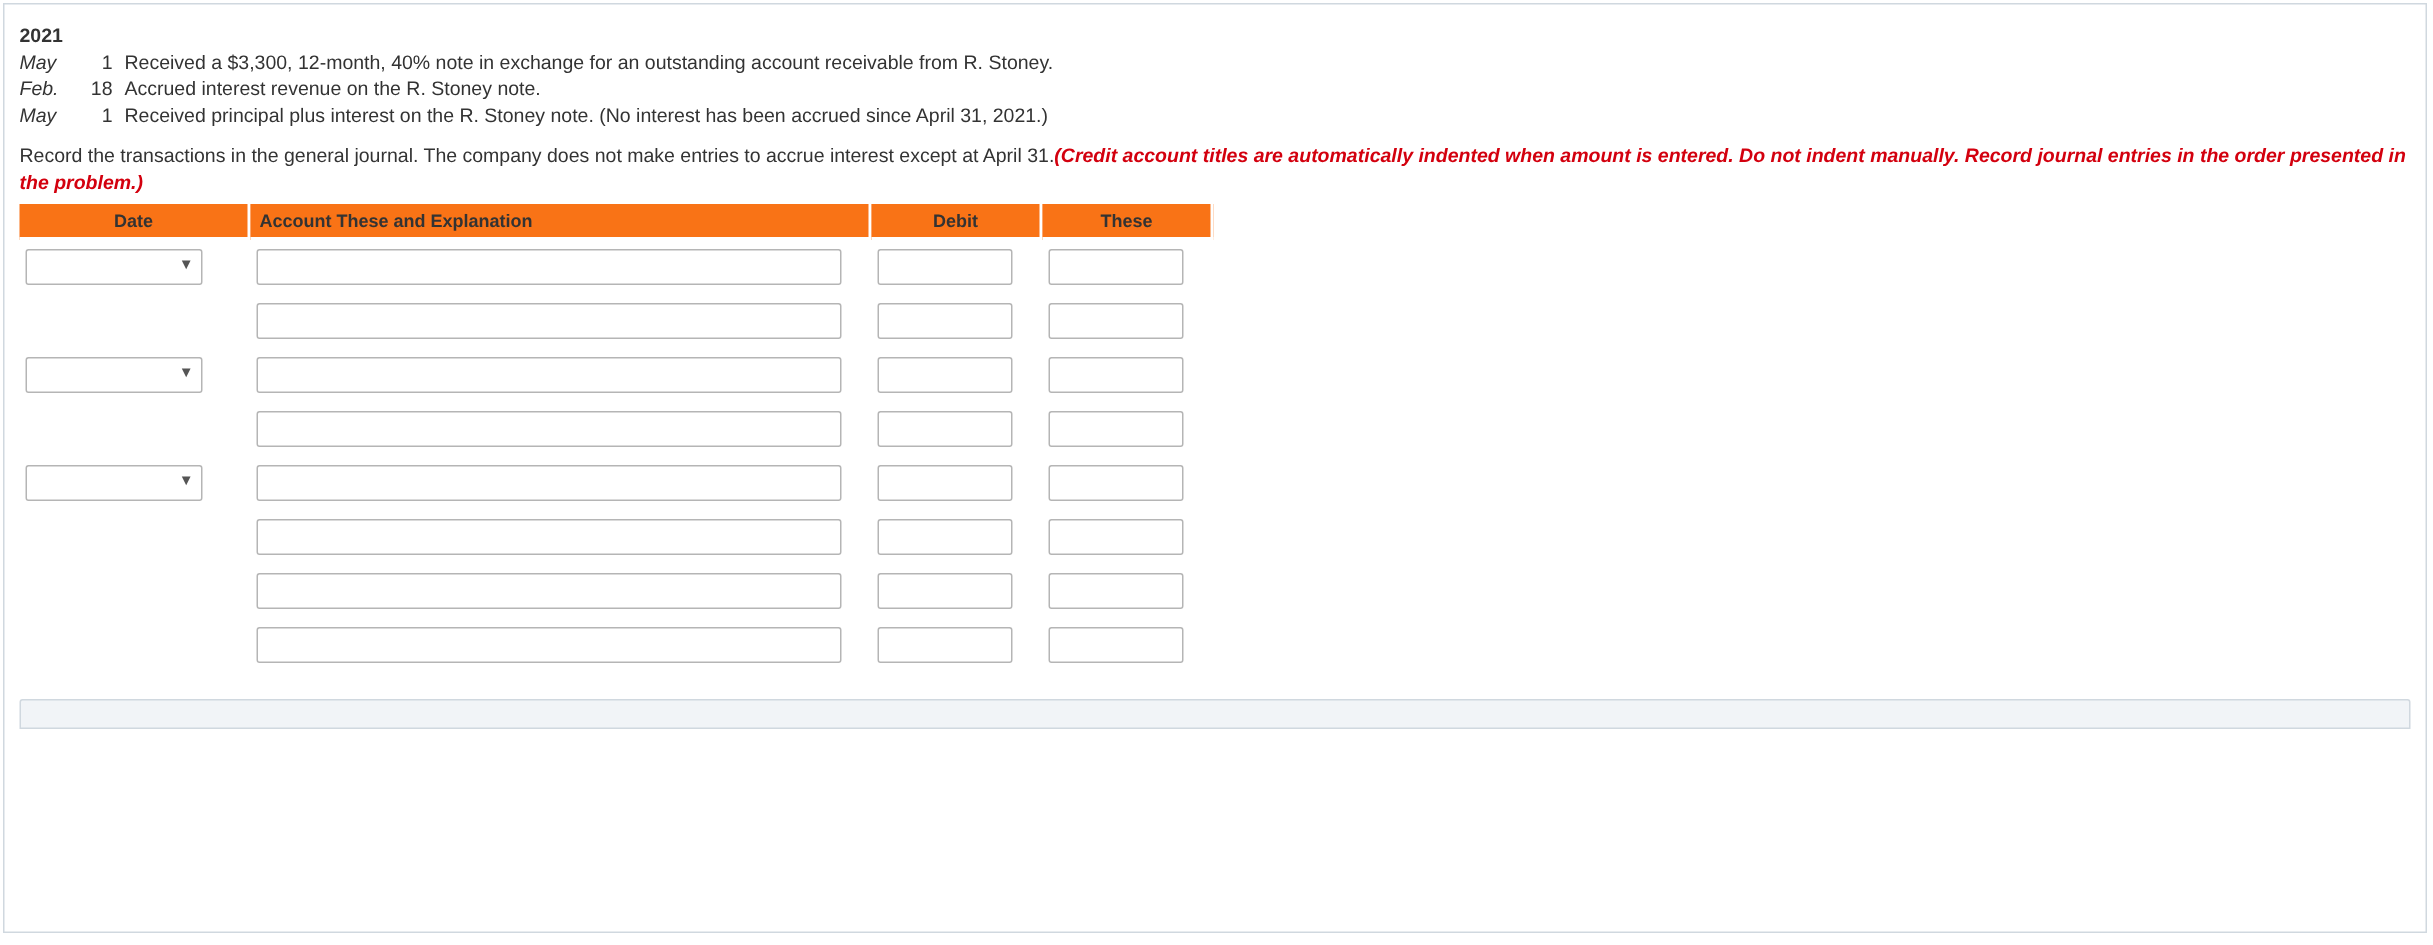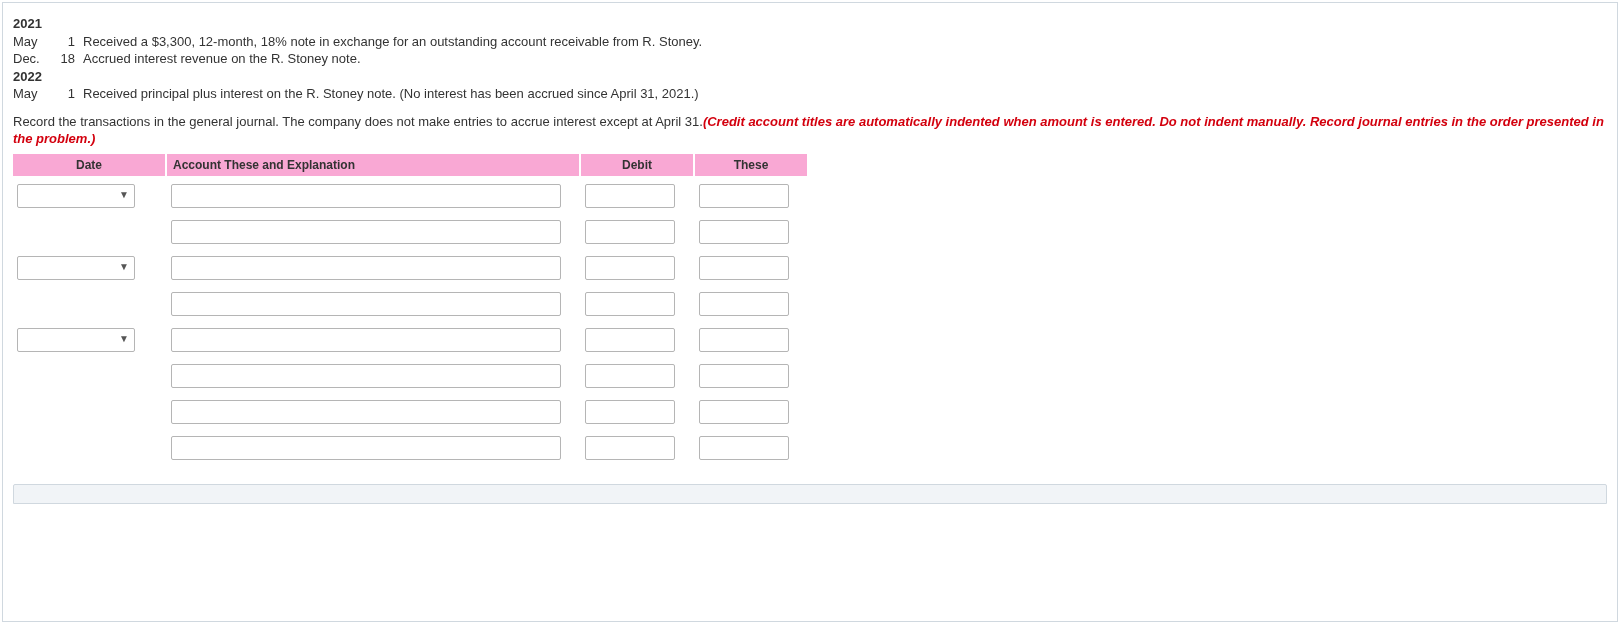--- a/index.html
+++ b/index.html
@@ -29,33 +29,33 @@
   }
   .tx-table {
     border-collapse: collapse;
     margin-bottom: 10px;
   }
   .tx-table td {
     padding: 0 6px 0 0;
     vertical-align: top;
     line-height: 1.35;
   }
-  .tx-table td.mon { min-width: 34px; }
+  .tx-table td.mon { min-width: 34px; font-style: italic; }
   .tx-table td.day { min-width: 22px; text-align: right; padding-right: 8px; }
   .year-row td { font-weight: bold; }
   .prompt { margin-bottom: 6px; line-height: 1.35; }
   .red-ital { color: #d3000e; font-style: italic; font-weight: bold; }
 
   
   .journal {
     border-collapse: separate;
     border-spacing: 0;
   }
   .journal th {
-    background: #f9a8d4;
+    background: #f97316;
     font-weight: bold;
     font-size: 12px;
     padding: 4px 6px;
     text-align: center;
     border-right: 2px solid #fff;
     border-bottom: 2px solid #fff;
   }
   .journal th.col-date  { width: 140px; }
   .journal th.col-acct  { width: 400px; text-align: left; padding-left: 6px; }
   .journal th.col-debit { width: 100px; margin-left: 46px; }
@@ -102,30 +102,27 @@
 
 
   <table class="tx-table">
     <tbody>
         <tr class="year-row">
           <td colspan="3">2021</td>
         </tr>
     <tr>
       <td class="mon">May</td>
       <td class="day">1</td>
-      <td>Received a $3,300, 12-month, 18% note in exchange for an outstanding account receivable from R. Stoney.</td>
+      <td>Received a $3,300, 12-month, 40% note in exchange for an outstanding account receivable from R. Stoney.</td>
     </tr>
     <tr>
-      <td class="mon">Dec.</td>
+      <td class="mon">Feb.</td>
       <td class="day">18</td>
       <td>Accrued interest revenue on the R. Stoney note.</td>
     </tr>
-    <tr class="year-row">
-          <td colspan="3">2022</td>
-        </tr>
     <tr>
       <td class="mon">May</td>
       <td class="day">1</td>
       <td>Received principal plus interest on the R. Stoney note. (No interest has been accrued since April 31, 2021.)</td>
     </tr>
   </tbody>
     </table>
 
   <div class="prompt">
     <span>Record the transactions in the general journal. The company does not make entries to accrue interest except at April 31.</span><span class="red-ital">(Credit account titles are automatically indented when amount is entered. Do not indent manually. Record journal entries in the order presented in the problem.)</span>

